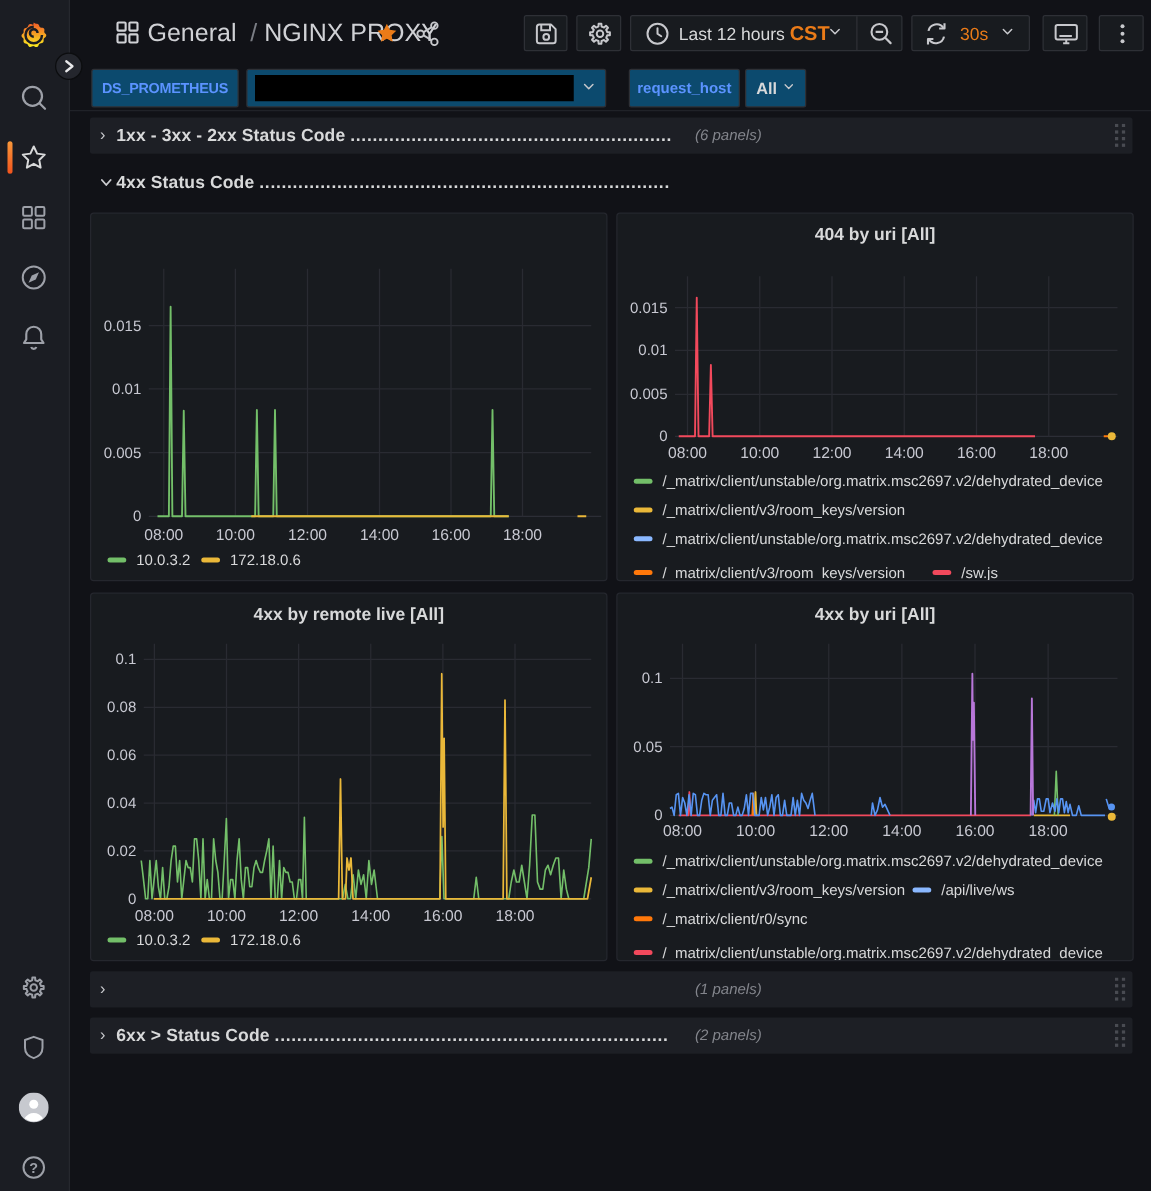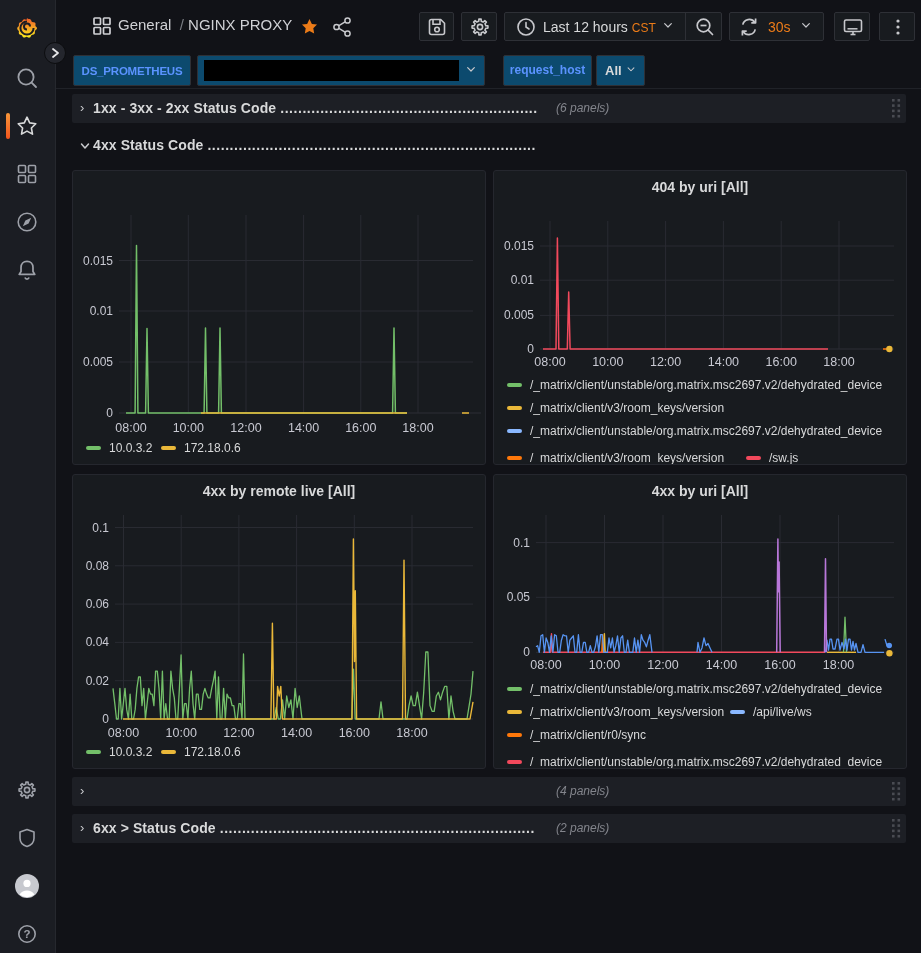--- a/index.html
+++ b/index.html
@@ -72,21 +72,21 @@
 <div class="abs" style="left:44px;top:42px;width:22px;height:22px;border-radius:50%;background:#24262d;border:1px solid #0c0d0f;z-index:5"></div>
 <div class="ic" style="left:48px;top:46px;z-index:6"><svg width="14" height="14" viewBox="0 0 14 14" style="">
         <path d="M5 3 l5 4 l-5 4" fill="none" stroke="#e8e8ea" stroke-width="1.8" stroke-linecap="round" stroke-linejoin="round"></path>
       </svg></div>
 <div class="ic" style="left:90px;top:14px"><svg width="24" height="24" viewBox="0 0 24 24" style="">
         <rect x="4" y="4" width="6.5" height="6.5" rx="0.8" fill="none" stroke="#d0d1d5" stroke-width="1.7"></rect>
         <rect x="13.5" y="4" width="6.5" height="6.5" rx="0.8" fill="none" stroke="#d0d1d5" stroke-width="1.7"></rect>
         <rect x="4" y="13.5" width="6.5" height="6.5" rx="0.8" fill="none" stroke="#d0d1d5" stroke-width="1.7"></rect>
         <rect x="13.5" y="13.5" width="6.5" height="6.5" rx="0.8" fill="none" stroke="#d0d1d5" stroke-width="1.7"></rect>
       </svg></div>
-<div class="abs" style="left:118px;top:16px;font-size:15px;color:#d0d1d5;white-space:nowrap">General&nbsp; <span style="color:#7b7e85">/</span> NGINX PROXY</div>
+<div class="abs" style="left:118px;top:16px;font-size:20px;color:#d0d1d5;white-space:nowrap">General&nbsp; <span style="color:#7b7e85">/</span> NGINX PROXY</div>
 <div class="ic" style="left:300px;top:17px"><svg width="19" height="19" viewBox="0 0 24 24" style="">
         <path d="M12 2.5 L15 8.7 L21.5 9.6 L16.8 14.2 L17.9 20.7 L12 17.6 L6.1 20.7 L7.2 14.2 L2.5 9.6 L9 8.7 Z" fill="#eb7b18"></path>
       </svg></div>
 <div class="ic" style="left:330px;top:15px"><svg width="22" height="22" viewBox="0 0 22 22" style="">
         <circle cx="17.5" cy="5.5" r="2.6" fill="none" stroke="#c7c8cc" stroke-width="1.5"></circle>
         <circle cx="6.5" cy="12" r="2.6" fill="none" stroke="#c7c8cc" stroke-width="1.5"></circle>
         <circle cx="17.5" cy="18.5" r="2.6" fill="none" stroke="#c7c8cc" stroke-width="1.5"></circle>
         <line x1="8.9" y1="10.7" x2="15.1" y2="6.9" stroke="#c7c8cc" stroke-width="1.5"></line>
         <line x1="8.9" y1="13.3" x2="15.1" y2="17.1" stroke="#c7c8cc" stroke-width="1.5"></line>
       </svg></div>
@@ -101,21 +101,21 @@
       <div class="ic" style="left:6px;top:2px"><svg width="24" height="24" viewBox="0 0 24 24" style="">
           <path d="M17.71,10.52 L17.77,10.77 L19.92,10.89 L19.92,13.11 L17.77,13.23 L17.08,14.99 L16.95,15.21 L18.39,16.81 L16.81,18.39 L15.21,16.95 L13.48,17.71 L13.23,17.77 L13.11,19.92 L10.89,19.92 L10.77,17.77 L9.01,17.08 L8.79,16.95 L7.19,18.39 L5.61,16.81 L7.05,15.21 L6.29,13.48 L6.23,13.23 L4.08,13.11 L4.08,10.89 L6.23,10.77 L6.92,9.01 L7.05,8.79 L5.61,7.19 L7.19,5.61 L8.79,7.05 L10.52,6.29 L10.77,6.23 L10.89,4.08 L13.11,4.08 L13.23,6.23 L14.99,6.92 L15.21,7.05 L16.81,5.61 L18.39,7.19 L16.95,8.79 Z" fill="none" stroke="#c7c8cc" stroke-width="1.6" stroke-linejoin="round"></path>
           <circle cx="12" cy="12" r="2.6" fill="none" stroke="#c7c8cc" stroke-width="1.6"></circle>
         </svg></div>
     </div>
 <div class="btn" style="left:504px;top:12px;width:218px;height:29px">
 <div class="ic" style="left:9px;top:2px"><svg width="24" height="24" viewBox="0 0 24 24" style="">
           <circle cx="12" cy="12" r="8" fill="none" stroke="#c7c8cc" stroke-width="1.6"></circle>
           <path d="M12 7.5 V12 l3 2" fill="none" stroke="#c7c8cc" stroke-width="1.6" stroke-linecap="round"></path>
         </svg></div>
-<div class="abs" style="left:38px;top:6px;font-size:14px;color:#d8d9da;white-space:nowrap">Last 12 hours <span style="color:#eb7b18;font-weight:normal;font-size:12px">CST</span></div>
+<div class="abs" style="left:38px;top:6px;font-size:14px;color:#d8d9da;white-space:nowrap">Last 12 hours <span style="color:#eb7b18;font-weight:bold;font-size:16px">CST</span></div>
 <div class="ic" style="left:155px;top:4px"><svg width="16" height="16" viewBox="0 0 24 24" style="">
           <path d="M7 10 l5 5 l5 -5" fill="none" stroke="#c7c8cc" stroke-width="1.8" stroke-linecap="round" stroke-linejoin="round"></path>
         </svg></div>
 <div class="abs" style="left:180px;top:0;width:1px;height:27px;background:#2e3036"></div>
 <div class="ic" style="left:188px;top:2px"><svg width="24" height="24" viewBox="0 0 24 24" style="">
           <circle cx="10.5" cy="10.5" r="6.3" fill="none" stroke="#c7c8cc" stroke-width="1.7"></circle>
           <line x1="7.5" y1="10.5" x2="13.5" y2="10.5" stroke="#c7c8cc" stroke-width="1.7"></line>
           <line x1="15.2" y1="15.2" x2="19.5" y2="19.5" stroke="#c7c8cc" stroke-width="1.7" stroke-linecap="round"></line>
         </svg></div>
 </div>
@@ -181,21 +181,21 @@
         </svg></span>
     </div>
 <div class="rowhdr" style="top:131px">
       <span class="abs" style="left:7px;top:8px"><svg width="12" height="12" viewBox="0 0 12 12">
           <path d="M2.5 4 l3.5 4 l3.5 -4" fill="none" stroke="#c9cace" stroke-width="1.5" stroke-linecap="round" stroke-linejoin="round"></path>
         </svg></span>
       <span class="rowtitle">4xx Status Code <span style="letter-spacing:0.55px">..........................................................................</span></span>
     </div>
 <div class="rowhdr rowbg" style="top:777px">
       <span class="chev">›</span>
-      <span class="npanels" style="left:484px">(4 panels)</span>
+      <span class="npanels" style="left:484px">(1 panels)</span>
       <span class="abs" style="right:5px;top:5px"><svg width="9" height="19" viewBox="0 0 9 19">
           <rect x="0.0" y="0.0" width="2.6" height="2.6" fill="#494b52"></rect>
           <rect x="5.5" y="0.0" width="2.6" height="2.6" fill="#494b52"></rect>
           <rect x="0.0" y="5.3" width="2.6" height="2.6" fill="#494b52"></rect>
           <rect x="5.5" y="5.3" width="2.6" height="2.6" fill="#494b52"></rect>
           <rect x="0.0" y="10.6" width="2.6" height="2.6" fill="#494b52"></rect>
           <rect x="5.5" y="10.6" width="2.6" height="2.6" fill="#494b52"></rect>
           <rect x="0.0" y="15.899999999999999" width="2.6" height="2.6" fill="#494b52"></rect>
           <rect x="5.5" y="15.899999999999999" width="2.6" height="2.6" fill="#494b52"></rect>
         </svg></span>

